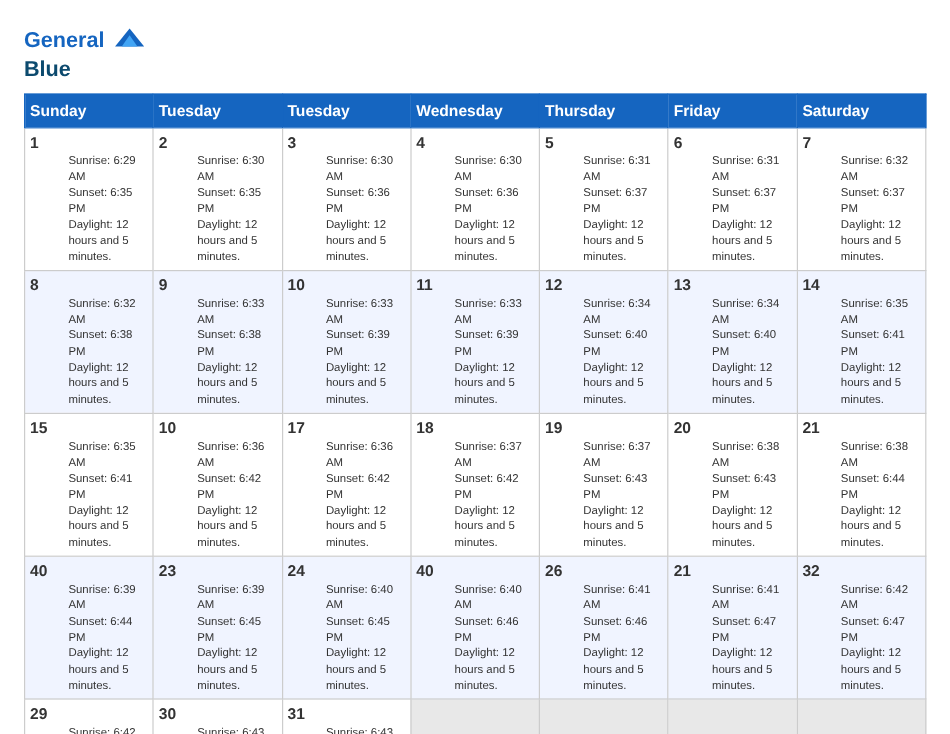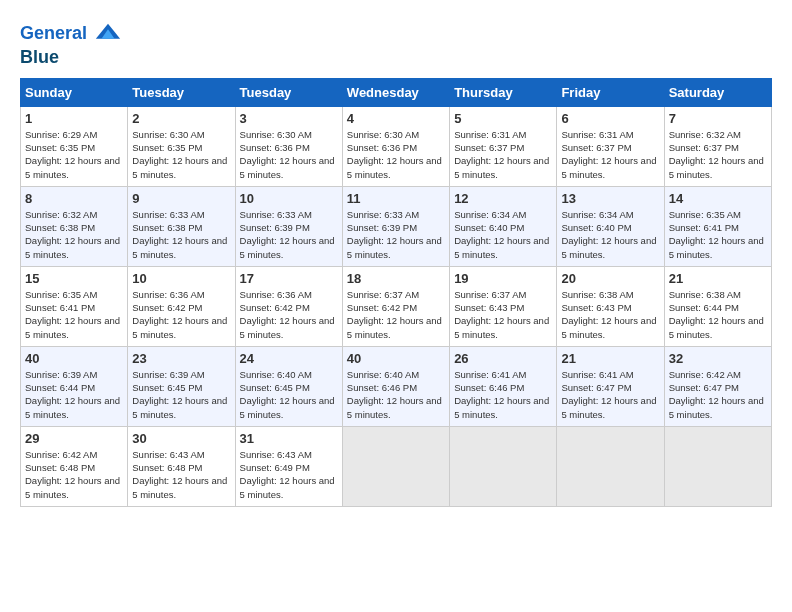--- a/index.html
+++ b/index.html
@@ -77,20 +77,21 @@
       font-size: 13px;
       font-weight: bold;
       color: #333;
       display: block;
       margin-bottom: 2px;
     }
     .day-info {
       font-size: 9.5px;
       color: #333;
       line-height: 1.4;
+      margin-left: 32px;
     }
     .empty-cell {
       background-color: #e8e8e8 !important;
     }
   </style>
 </head>
 <body>
 
 <div class="header-area">
   <div class="logo">

